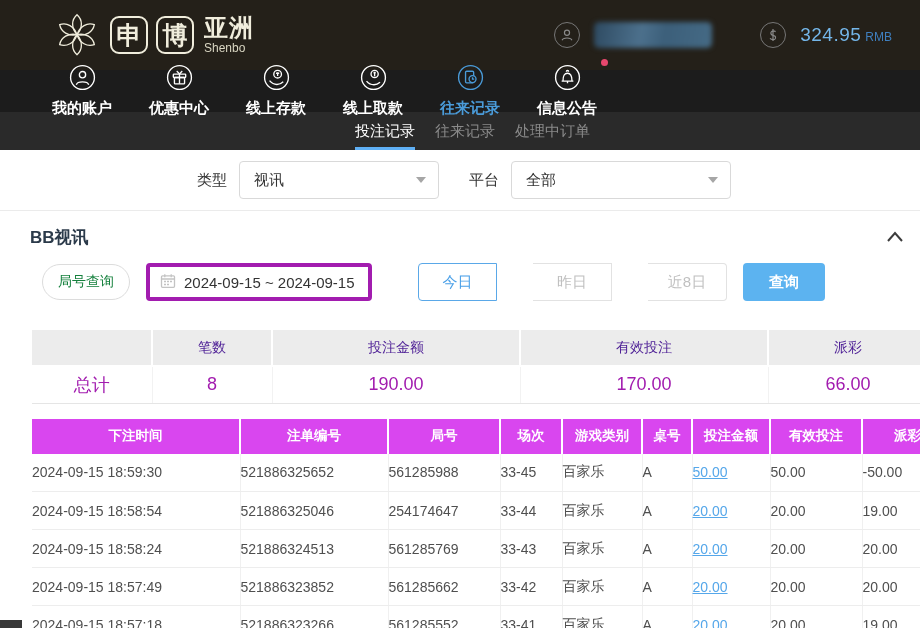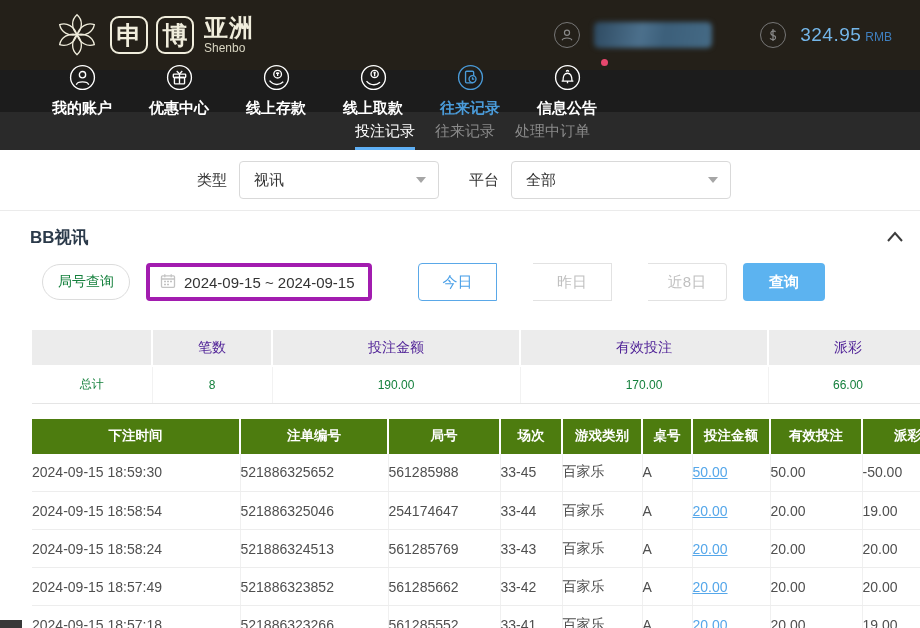--- a/index.html
+++ b/index.html
@@ -55,23 +55,23 @@
   .seg:first-child { border-left-width:1px; border-radius:4px 0 0 4px; }
   .seg:last-child { border-radius:0 4px 4px 0; }
   .seg.active { border:1px solid #5aa8e8; color:#4aa0e8; }
   .search-btn { margin-left:16px; width:82px; height:38px; background:#5cb3f0; border:none; border-radius:4px; color:#fff; font-size:15px; font-weight:bold; cursor:pointer; }
 
   
   .tbl-wrap { margin-left:32px; width:888px; overflow:hidden; }
   table { border-collapse:collapse; table-layout:fixed; }
   .sum-tbl { width:896px; margin-top:29px; }
   .sum-tbl th { background:#ececec; height:36px; font-size:14px; font-weight:normal; color:#4c1d95; border-right:2px solid #fff; border-bottom:2px solid #fff; }
-  .sum-tbl td { height:37px; text-align:center; font-size:12px; color:#15803d; border-right:1px solid #f2f2f2; border-bottom:1px solid #e5e5e5; background:#fff; }
+  .sum-tbl td { height:37px; text-align:center; font-size:18px; color:#a21caf; border-right:1px solid #f2f2f2; border-bottom:1px solid #e5e5e5; background:#fff; }
   .det-tbl { width:920px; margin-top:15px; }
-  .det-tbl th { background:#4d7c0f; height:35px; font-size:13.5px; font-weight:bold; color:#fff; border-right:2px solid #fff; }
+  .det-tbl th { background:#d946ef; height:35px; font-size:13.5px; font-weight:bold; color:#fff; border-right:2px solid #fff; }
   .det-tbl th:last-child { border-right:none; }
   .det-tbl td { height:38px; text-align:left; font-size:14px; color:#4f4f4f; border-right:1px solid #f0f0f0; border-bottom:1px solid #ededed; background:#fff; }
   .det-tbl td:last-child { border-right:none; }
   .bet-link { color:#55a7ea; text-decoration:underline; cursor:pointer; }
   .neg { color:#ee3f55; }
 
   .corner-chip { position:absolute; left:0; bottom:0; width:22px; height:8px; background:#383838; }
 </style>
 </head>
 <body>

